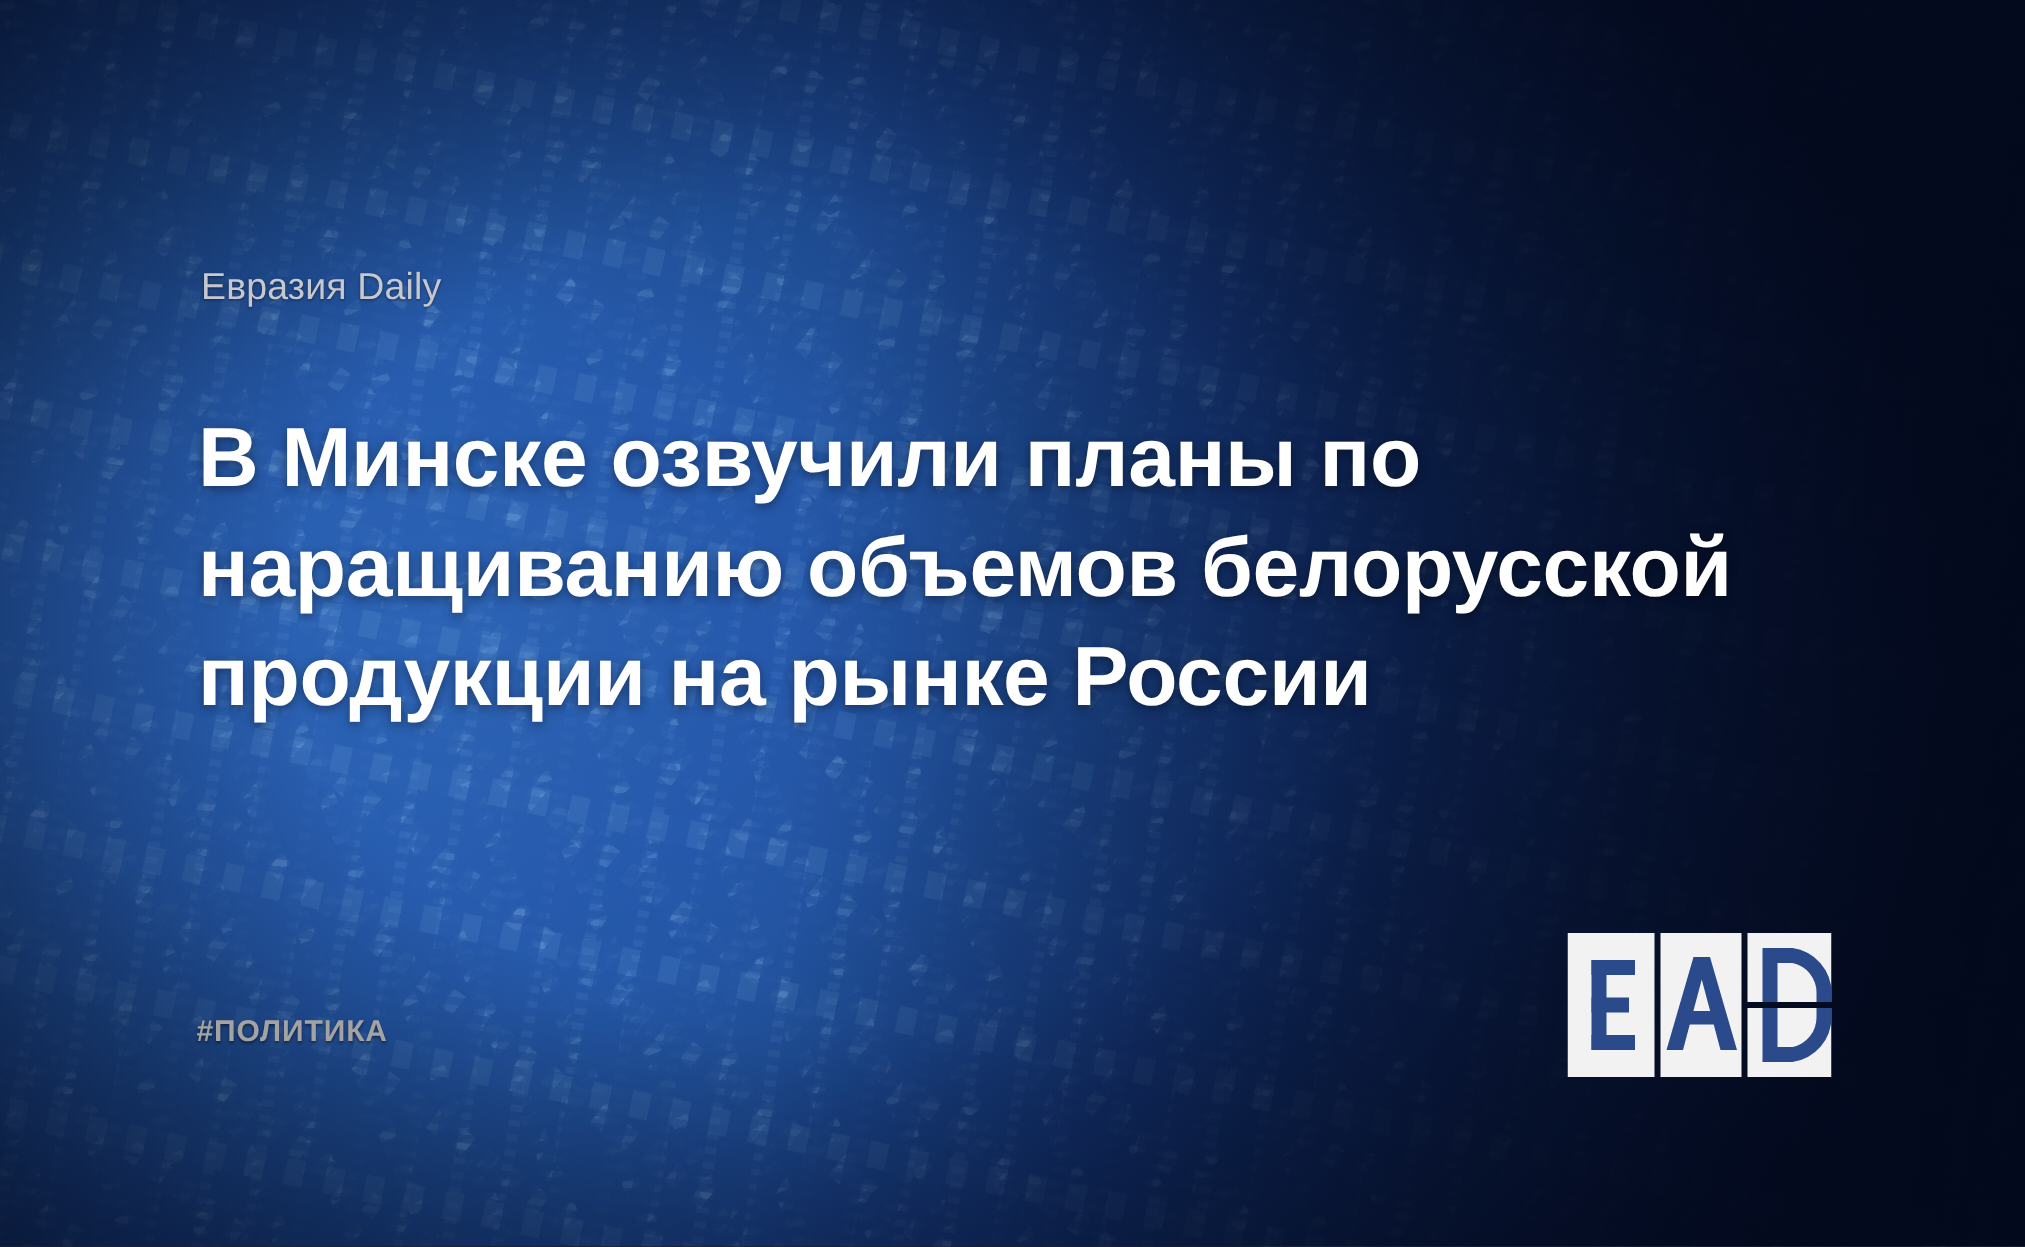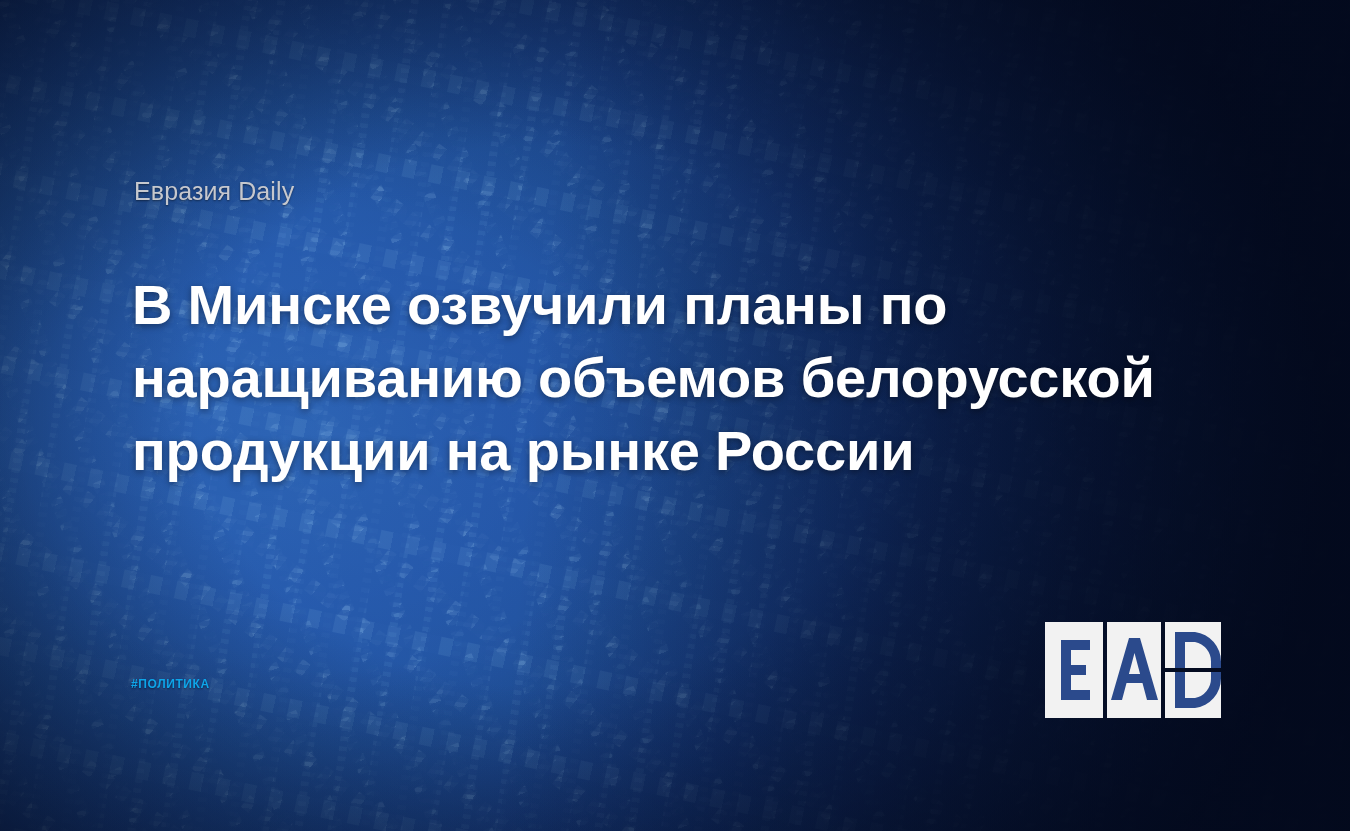--- a/index.html
+++ b/index.html
@@ -149,23 +149,23 @@
     font-weight: bold;
     color: #ffffff;
     letter-spacing: -0.2px;
     text-shadow: 0 2px 7px rgba(0,0,0,.40);
   }
 
   .tag {
     position: absolute;
     left: 131px;
     top: 677px;
-    font-size: 12px;
+    font-size: 20px;
     font-weight: bold;
-    color: #0ea5e9;
+    color: #a3a3a3;
     letter-spacing: .6px;
     white-space: nowrap;
     text-shadow: 0 1px 2px rgba(0,0,0,.45);
   }
 
   
   .eadaily {
     position: absolute;
     left: 1045px;
     top: 622px;

